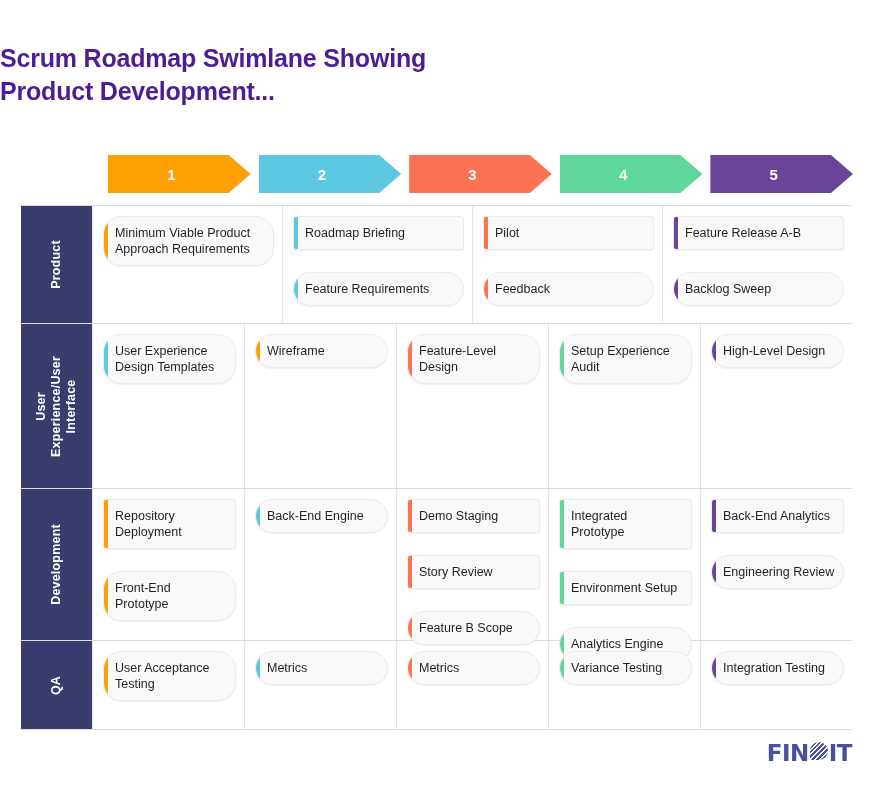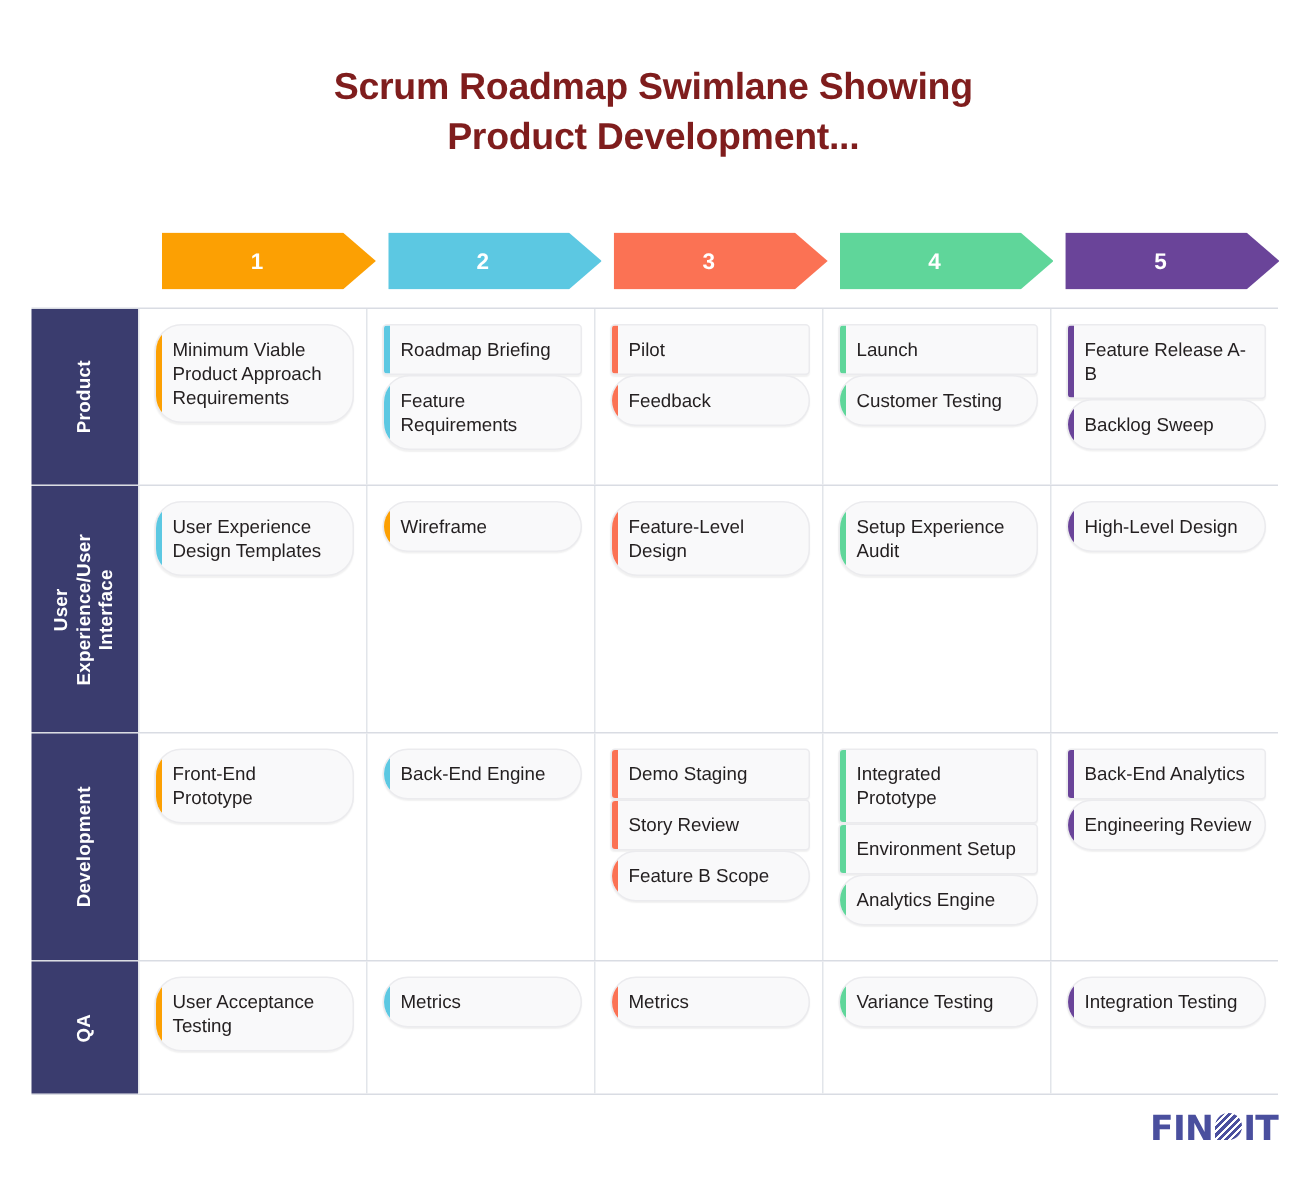--- a/index.html
+++ b/index.html
@@ -15,26 +15,26 @@
     position: relative;
     overflow: hidden;
   }
 
   
   #page-title {
     position: absolute;
     left: 0;
     top: 42px;
     width: 871px;
-    text-align: center;
+    text-align: left;
     font-size: 25px;
     font-weight: bold;
     line-height: 33px;
     letter-spacing: -0.2px;
-    color: #7f1d1d;
+    color: #4c1d95;
     white-space: pre-line;
   }
 
   
   #phase-header {
     position: absolute;
     left: 108px;
     top: 155px;
     width: 745px;
     height: 38px;
@@ -110,21 +110,21 @@
 
   .task-card {
     background: #f9f9fa;
     border: 1px solid #ebebee;
     border-radius: 3px;
     box-shadow: 0 1px 1px rgba(0,0,0,0.06);
     font-size: 12.5px;
     line-height: 16px;
     color: #231f20;
     padding: 8px 8px 8px 11px;
-    margin-bottom: 0;
+    margin-bottom: 22px;
     position: relative;
     overflow: hidden;
     box-sizing: border-box;
   }
   .task-card:last-child { margin-bottom: 0; border-radius: 18px; }
   .task-card::before {
     content: "";
     position: absolute;
     left: 0;
     top: 0;
@@ -198,24 +198,20 @@
         </div>
         <div class="lane-cell">
           <div class="task-card" style="--accent: #5cc8e2;">Roadmap Briefing</div>
           <div class="task-card" style="--accent: #5cc8e2;">Feature Requirements</div>
         </div>
         <div class="lane-cell">
           <div class="task-card" style="--accent: #fb7254;">Pilot</div>
           <div class="task-card" style="--accent: #fb7254;">Feedback</div>
         </div>
         <div class="lane-cell">
-          <div class="task-card" style="--accent: #5fd69a;">Launch</div>
-          <div class="task-card" style="--accent: #5fd69a;">Customer Testing</div>
-        </div>
-        <div class="lane-cell">
           <div class="task-card" style="--accent: #6a4499;">Feature Release A-B</div>
           <div class="task-card" style="--accent: #6a4499;">Backlog Sweep</div>
         </div>
       </div>
     </div>
     <div class="lane-row" style="height: 165px;">
       <div class="lane-label">
         <div class="lane-label-text">User
 Experience/User
 Interface</div>
@@ -237,20 +233,21 @@
           <div class="task-card" style="--accent: #6a4499;">High-Level Design</div>
         </div>
       </div>
     </div>
     <div class="lane-row" style="height: 152px;">
       <div class="lane-label">
         <div class="lane-label-text">Development</div>
       </div>
       <div class="lane-cells">
         <div class="lane-cell">
+          <div class="task-card" style="--accent: #fca003;">Repository Deployment</div>
           <div class="task-card" style="--accent: #fca003;">Front-End Prototype</div>
         </div>
         <div class="lane-cell">
           <div class="task-card" style="--accent: #5cc8e2;">Back-End Engine</div>
         </div>
         <div class="lane-cell">
           <div class="task-card" style="--accent: #fb7254;">Demo Staging</div>
           <div class="task-card" style="--accent: #fb7254;">Story Review</div>
           <div class="task-card" style="--accent: #fb7254;">Feature B Scope</div>
         </div>

